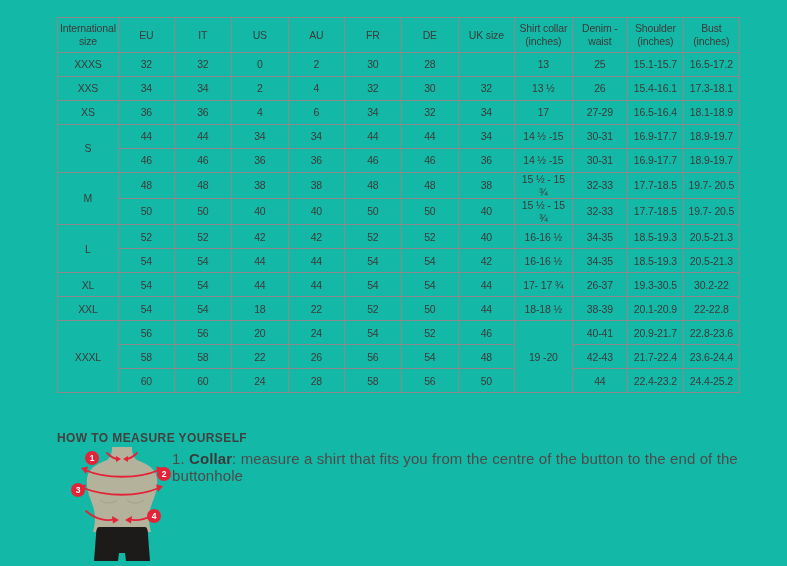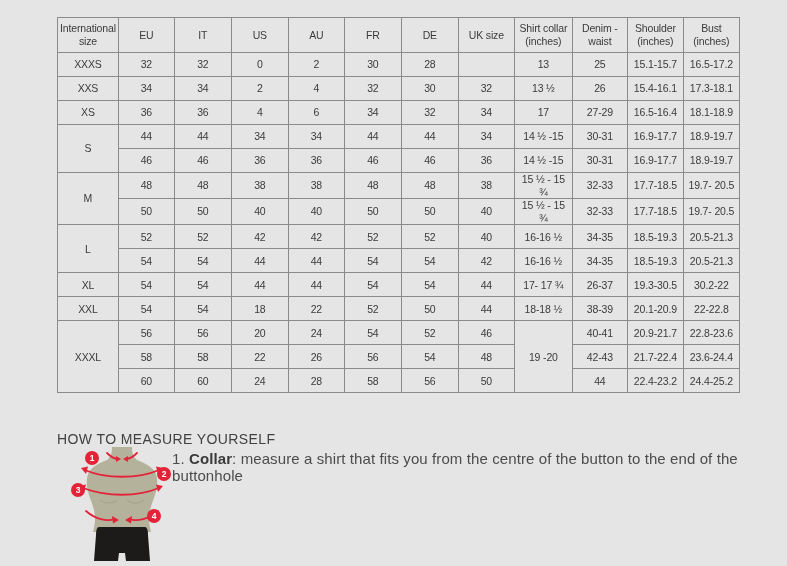--- a/index.html
+++ b/index.html
@@ -1,39 +1,39 @@
 <!DOCTYPE html>
 <html><head>
 <meta charset="utf-8">
 <style>
   html,body{margin:0;padding:0;background:#fff;}
   .screen{
     position:relative; width:787px; height:566px; overflow:hidden;
-    background:#e5e5e5; font-family:"Liberation Sans", sans-serif;
+    background:#14b8a6; font-family:"Liberation Sans", sans-serif;
   }
   
   .size-table{
     position:absolute; left:57px; top:17px;
     border-collapse:collapse; table-layout:fixed; color:#3b3b3b;
   }
   .size-table th, .size-table td{
     border:1px solid #8a8a8a; text-align:center; vertical-align:middle;
     font-weight:400; font-size:10.5px; letter-spacing:-0.15px;
     padding:0 2px; line-height:1.2; overflow:hidden;
   }
   .size-table th{height:34px;}
   .size-table td{height:23px;}
   col.c-intl{width:55px;} col.c-eu{width:56px;} col.c-it{width:57px;}
   col.c-us{width:57px;} col.c-au{width:56px;} col.c-fr{width:57px;}
   col.c-de{width:57px;} col.c-uk{width:56px;} col.c-collar{width:58px;}
   col.c-denim{width:55px;} col.c-shoulder{width:56px;} col.c-bust{width:56px;}
   
   .howto-title{
     position:absolute; left:57px; top:431px;
-    font-size:14px; font-weight:400; letter-spacing:.4px; color:#414141;
+    font-size:12px; font-weight:700; letter-spacing:.4px; color:#414141;
   }
   .steps{
     position:absolute; left:172px; top:450px; margin:0; padding:0; list-style:none;
   }
   .steps li{
     font-size:15px; color:#4c4c4c; height:21px; letter-spacing:.1px;
   }
   .steps b{color:#3a3a3a; font-weight:700;}
   .mannequin-wrap{position:absolute; left:55px; top:440px; width:132px; height:126px;}
   .marker-num{font-family:"Liberation Sans", sans-serif; font-size:8.5px; font-weight:700;}

